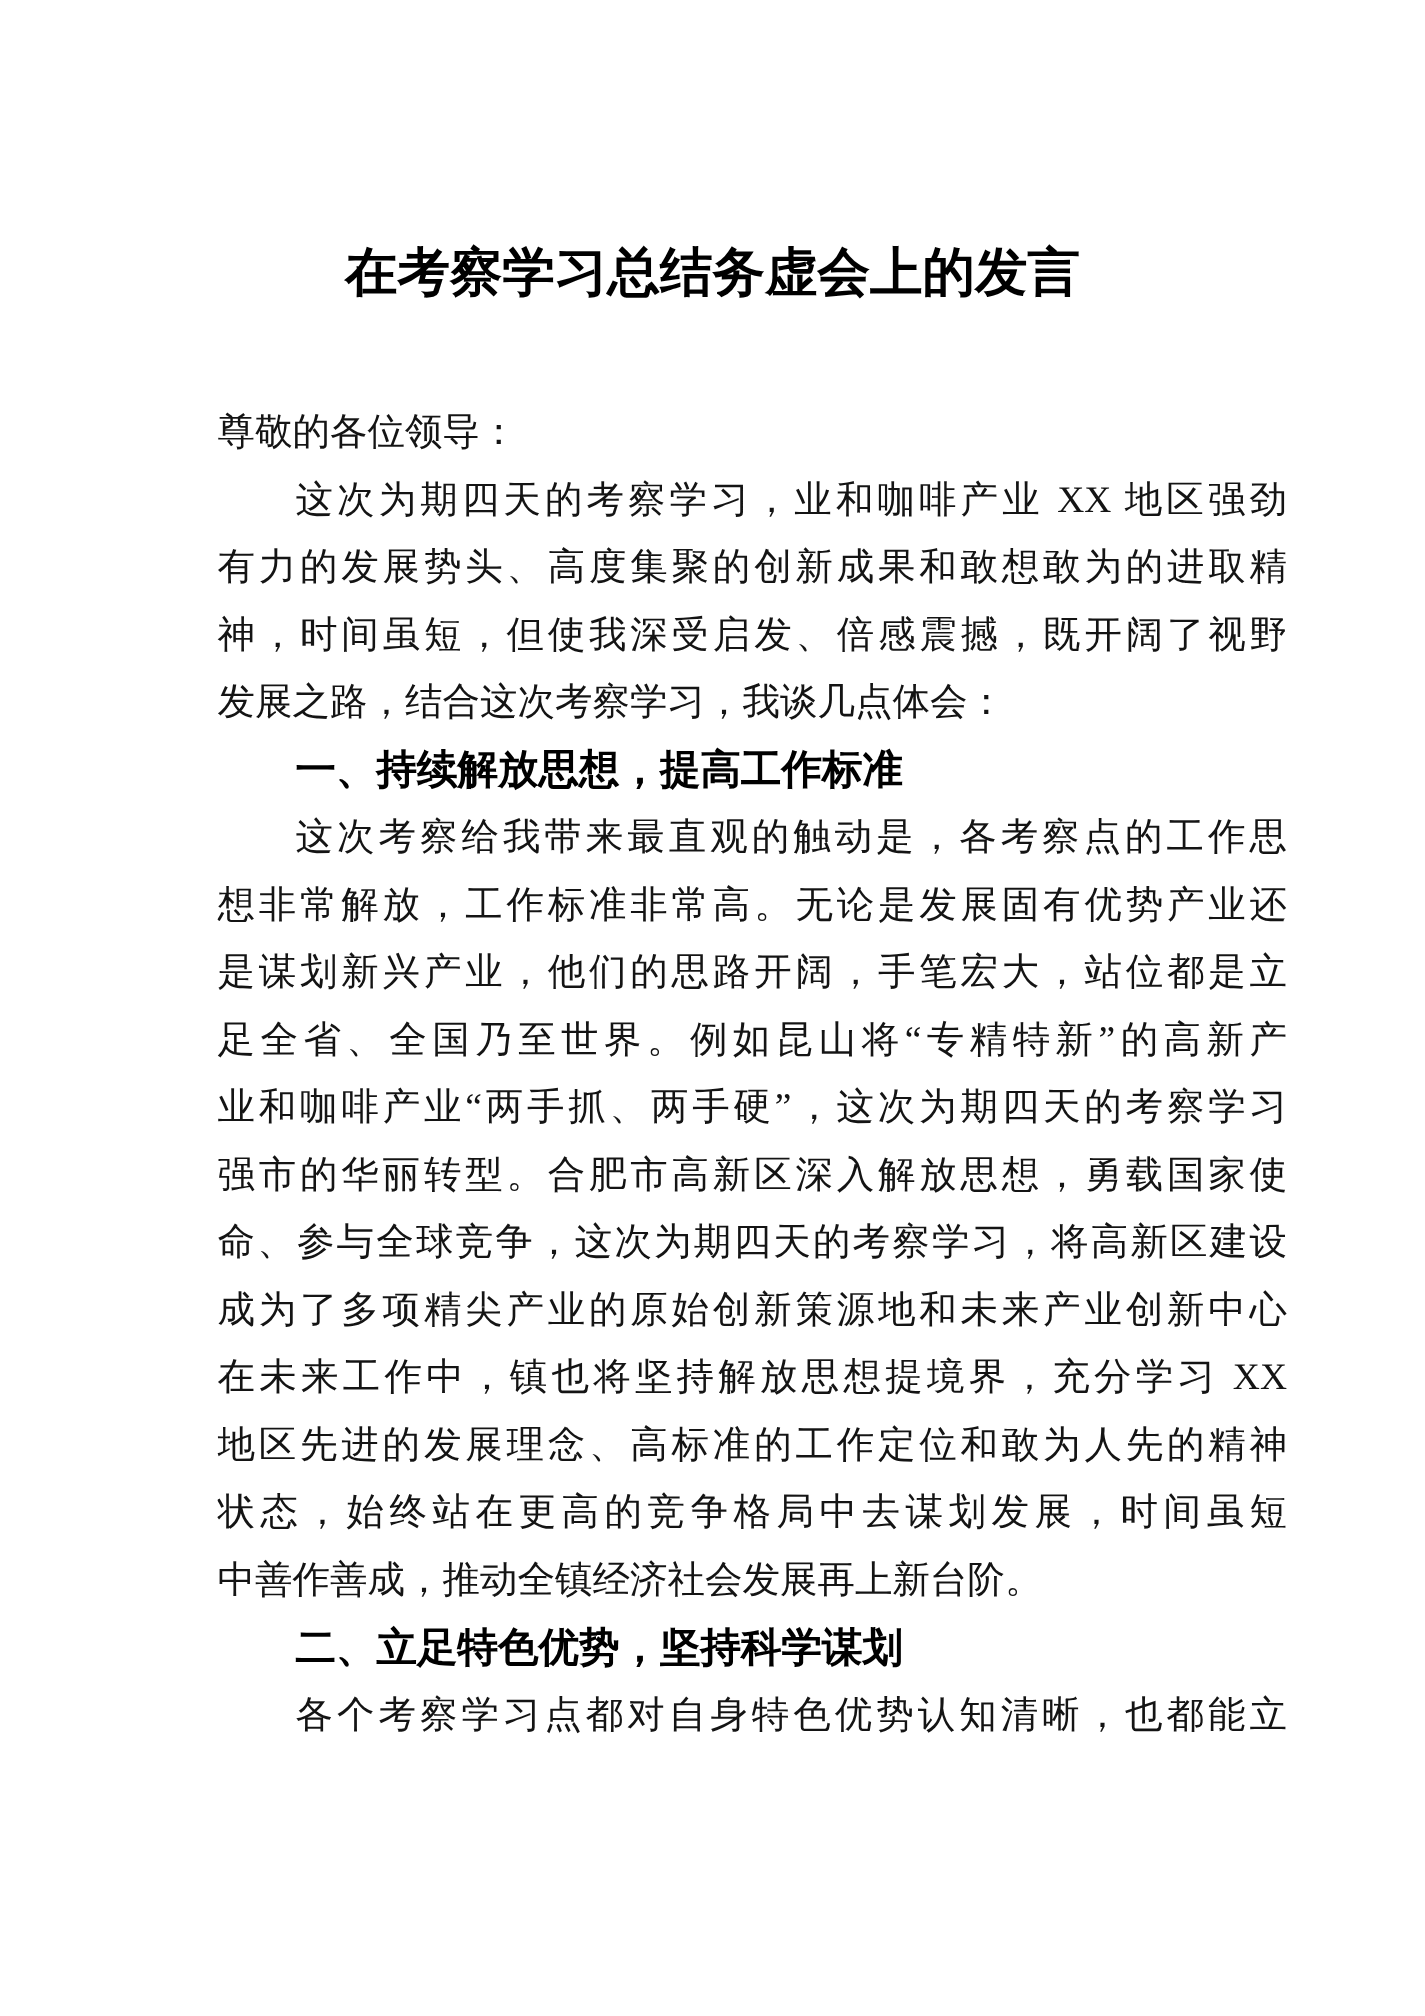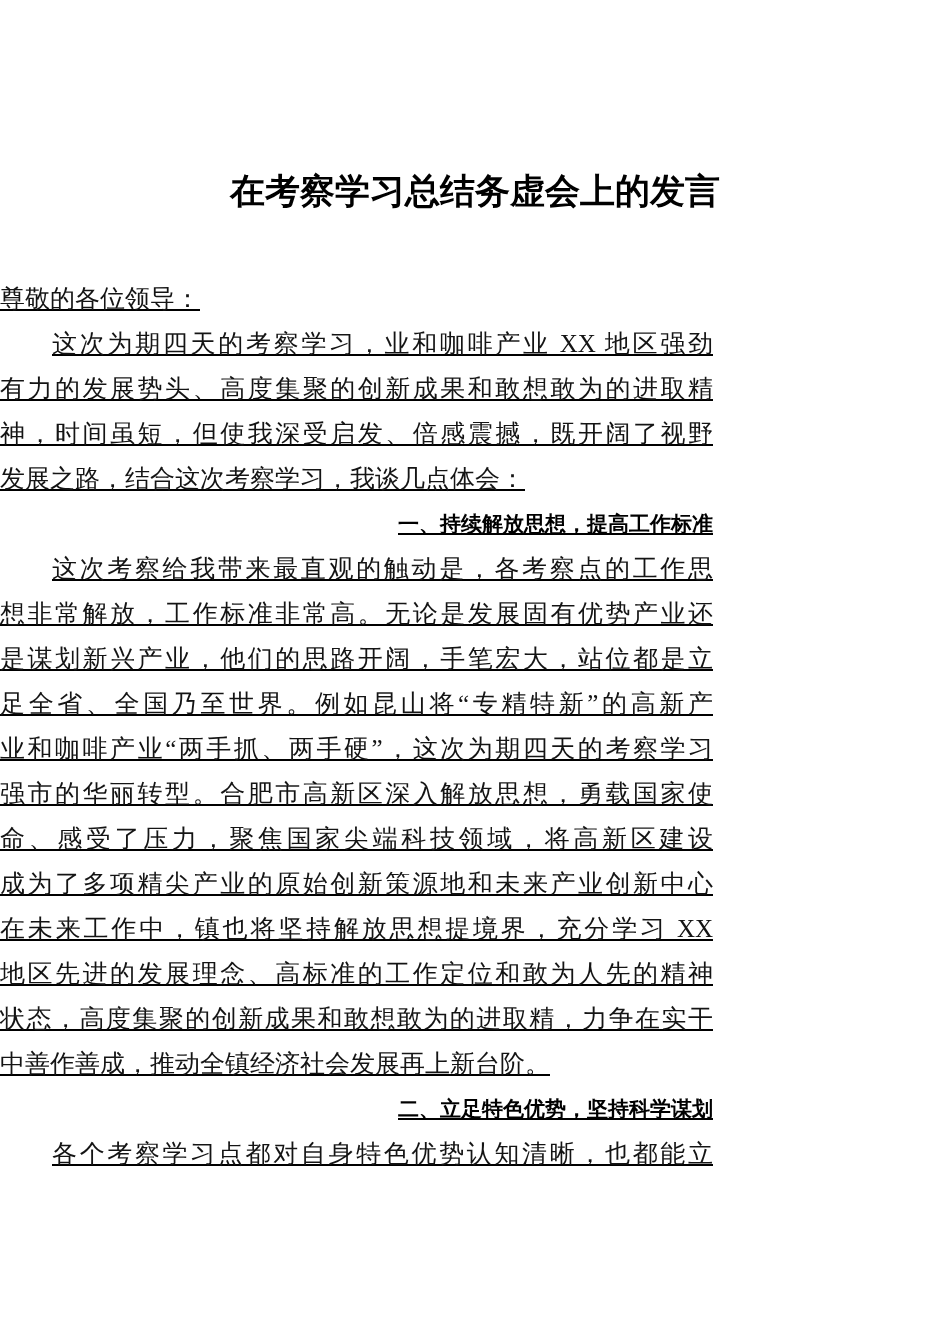--- a/index.html
+++ b/index.html
@@ -7,77 +7,76 @@
     position: relative;
     width: 950px;
     height: 1344px;
     background: #ffffff;
     box-sizing: border-box;
     padding-top: 152px;
     overflow: hidden;
     font-family: "Liberation Serif", "DejaVu Serif", serif;
   }
   .title {
-    margin: 14px;
+    margin: 4px;
     text-align: center;
     font-family: "Liberation Serif", "DejaVu Serif", serif;
     font-weight: bold;
     font-size: 35px;
     line-height: 52px;
     color: #000000;
     letter-spacing: 0px;
   }
   .content {
+    margin-left: 145px;
     width: 713px;
     margin-top: 58px;
-    text-decoration: underline;
   }
   .line {
     height: 45px;
     line-height: 45px;
     font-size: 25px;
     color: #141414;
     overflow: hidden;
     font-family: "Liberation Serif", "DejaVu Serif", serif;
   }
   .line.just {
     text-align: justify;
     text-align-last: justify;
   }
   .line.indent {
     padding-left: 52px;
   }
   .line.heading {
     font-family: "Liberation Sans", "DejaVu Sans", sans-serif;
     font-weight: bold;
-    font-size: 21px;
+    font-size: 27px;
     color: #000000;
-    text-align: right;
   }
 </style>
 </head>
 <body>
 
 <div class="page">
   <h1 class="title">在考察学习总结务虚会上的发言</h1>
   <div class="content">
       <div class="line plain">尊敬的各位领导：</div>
       <div class="line indent just">这次为期四天的考察学习，业和咖啡产业 XX 地区强劲</div>
       <div class="line just">有力的发展势头、高度集聚的创新成果和敢想敢为的进取精</div>
       <div class="line just">神，时间虽短，但使我深受启发、倍感震撼，既开阔了视野</div>
       <div class="line plain">发展之路，结合这次考察学习，我谈几点体会：</div>
       <div class="line heading indent">一、持续解放思想，提高工作标准</div>
       <div class="line indent just">这次考察给我带来最直观的触动是，各考察点的工作思</div>
       <div class="line just">想非常解放，工作标准非常高。无论是发展固有优势产业还</div>
       <div class="line just">是谋划新兴产业，他们的思路开阔，手笔宏大，站位都是立</div>
       <div class="line just">足全省、全国乃至世界。例如昆山将“专精特新”的高新产</div>
       <div class="line just">业和咖啡产业“两手抓、两手硬”，这次为期四天的考察学习</div>
       <div class="line just">强市的华丽转型。合肥市高新区深入解放思想，勇载国家使</div>
-      <div class="line just">命、感受了压力，聚焦国家尖端科技领域，将高新区建设</div>
+      <div class="line just">命、参与全球竞争，这次为期四天的考察学习，将高新区建设</div>
       <div class="line just">成为了多项精尖产业的原始创新策源地和未来产业创新中心</div>
       <div class="line just">在未来工作中，镇也将坚持解放思想提境界，充分学习 XX</div>
       <div class="line just">地区先进的发展理念、高标准的工作定位和敢为人先的精神</div>
-      <div class="line just">状态，高度集聚的创新成果和敢想敢为的进取精，力争在实干</div>
+      <div class="line just">状态，始终站在更高的竞争格局中去谋划发展，时间虽短</div>
       <div class="line plain">中善作善成，推动全镇经济社会发展再上新台阶。</div>
       <div class="line heading indent">二、立足特色优势，坚持科学谋划</div>
       <div class="line indent just">各个考察学习点都对自身特色优势认知清晰，也都能立</div>
     </div>
 </div>
 
 </body></html>

